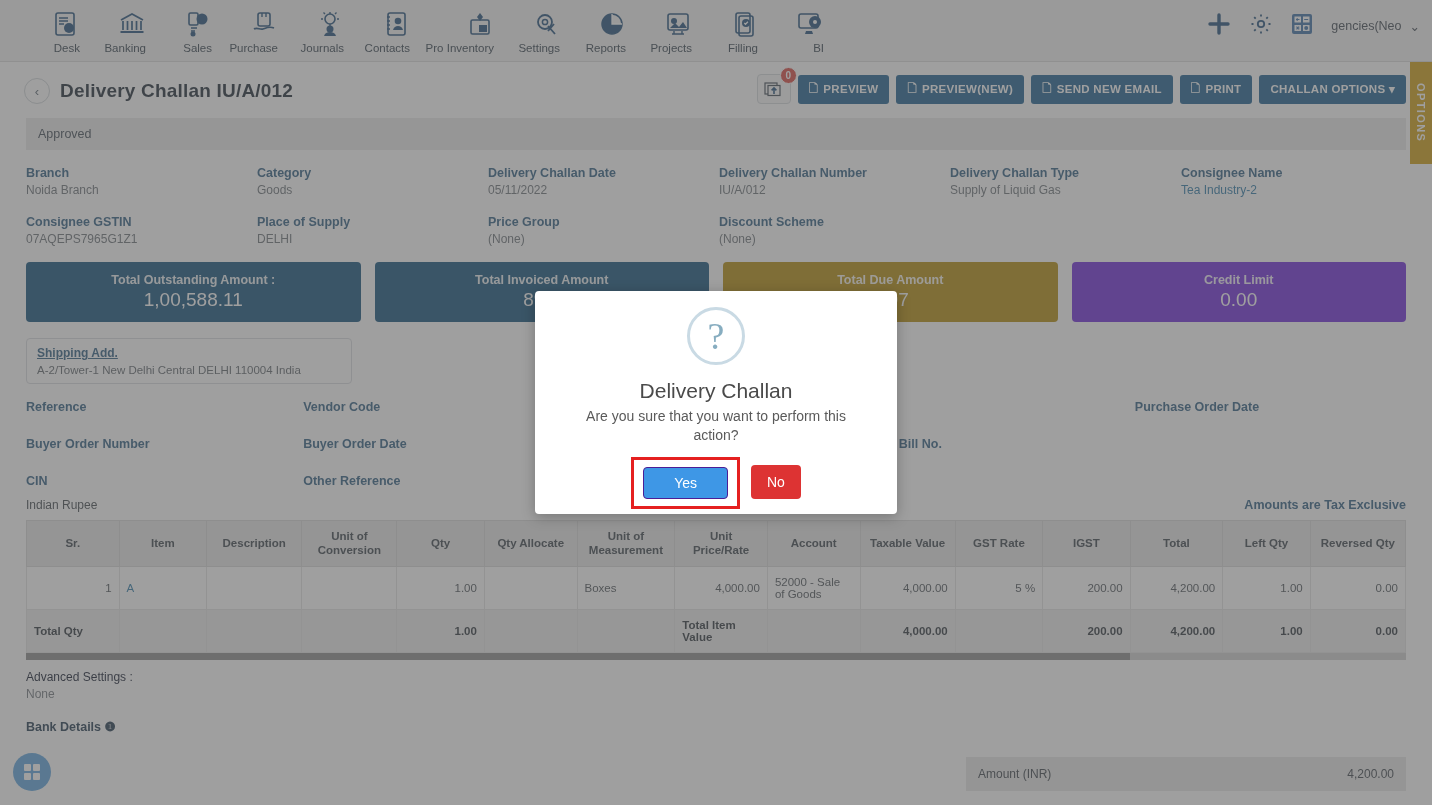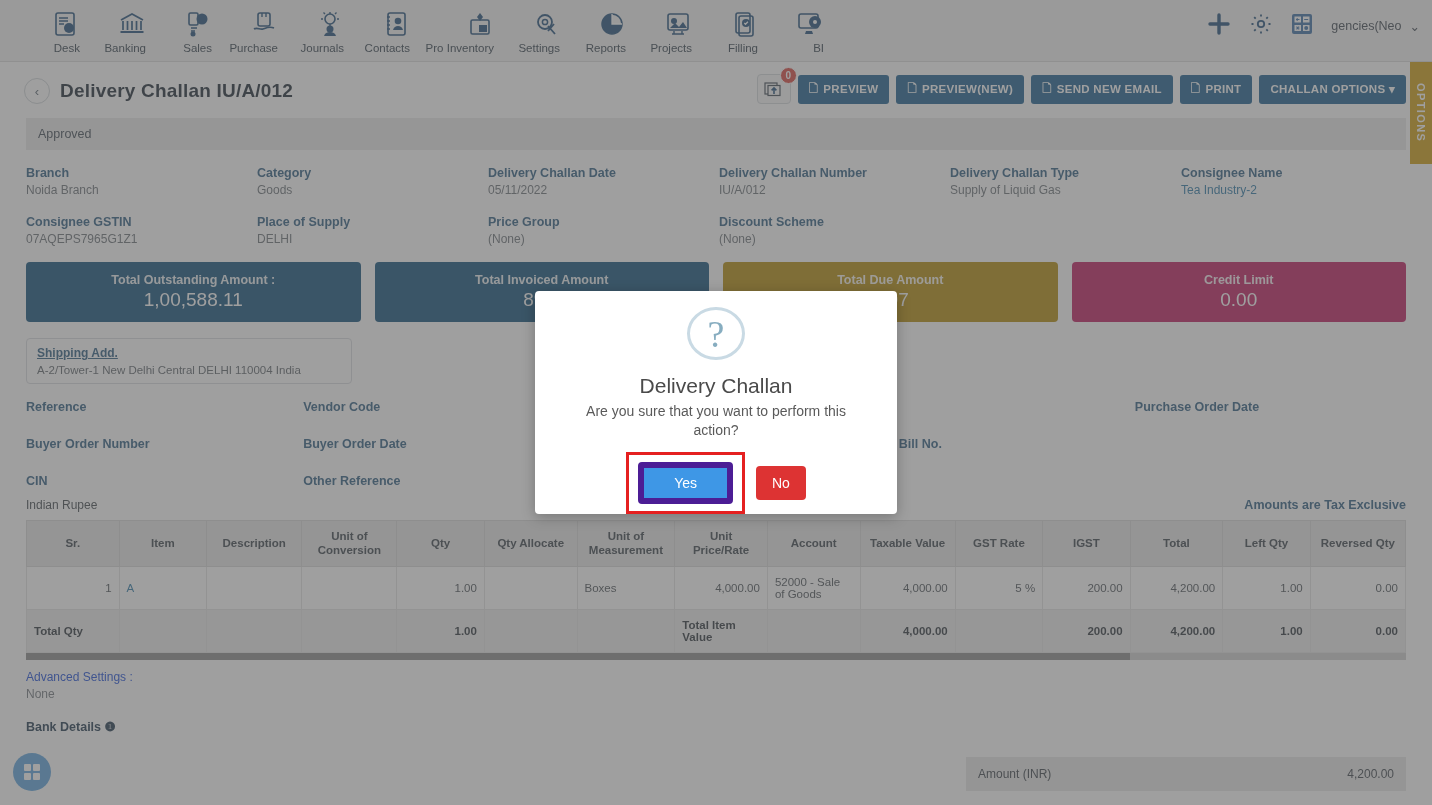--- a/index.html
+++ b/index.html
@@ -156,21 +156,21 @@
   td.num { text-align: right; }
   td.lnk { color: #2e7aa8; }
   tr.totals td { background: #ededed; font-weight: bold; color: #2c343b; border-top: 1px solid #d7d7d7;}
   .hscroll {
     height: 7px; background: #d0d0d0; margin: 0 26px;
   }
   .hscroll .thumb { height: 7px; width: 80%; background: #8b8b8b; }
 
   
   .advset { padding: 10px 26px 0 26px; }
-  .advset .k { font-size: 12px; color: #1d4ed8; }
+  .advset .k { font-size: 12px; color: #0f172a; }
   .advset .v { font-size: 12px; color: #72787e; margin-top: 3px; }
   .bankrow { padding: 18px 26px 0 26px; font-size: 12.5px; color: #2b3views; }
   .bankrow-txt { font-size: 12.5px; color: #20384e; font-weight: 600; }
   .fab {
     position: absolute; left: 13px; bottom: 14px;
     width: 38px; height: 38px; border-radius: 50%;
     background: #5ba3dd; display:flex;align-items:center;justify-content:center;
     cursor: pointer; z-index: 5;
   }
   .amountbox {
@@ -194,21 +194,21 @@
     border: 3px solid #c9dae4; color: #87adc0;
     display:flex; align-items:center; justify-content:center;
     font-size: 38px; font-weight: normal; line-height: 1;
     font-family: "Liberation Serif", serif;
   }
   .mtitle { font-size: 21px; color: #4a4a4a; margin-top: 14px; }
   .mtext { font-size: 14px; color: #5a5a5a; text-align: center; margin-top: 4px; width: 290px; line-height: 1.35;}
   .mbtns { display:flex; align-items:center; gap: 11px; margin-top: 12px; }
   .hlwrap { border: 3px solid #e52020; padding: 7px 9px; }
   .byes {
-    background: #3e97e6; color: #fff; border: 6px solid #4c1d95;
+    background: #3e97e6; color: #fff; border: 1px solid #4c1d95;
     border-radius: 4px; font-size: 14px; padding: 7px 30px; cursor: pointer;
     font-family: "Liberation Sans", sans-serif;
   }
   .bno {
     background: #dd3333; color: #fff; border: none;
     border-radius: 4px; font-size: 14px; padding: 9px 16px; cursor: pointer;
     font-family: "Liberation Sans", sans-serif; margin-bottom: 1px;
   }
 </style>
 </head>
@@ -463,21 +463,21 @@
         <div class="cv">1,00,588.11</div>
       </div>
       <div class="card" style="background:#0f4f7a">
         <div class="ct">Total Invoiced Amount</div>
         <div class="cv">89,8</div>
       </div>
       <div class="card" style="background:#b38b09">
         <div class="ct">Total Due Amount</div>
         <div class="cv">2.07</div>
       </div>
-      <div class="card" style="background:#be185d">
+      <div class="card" style="background:#6d28d9">
         <div class="ct">Credit Limit</div>
         <div class="cv">0.00</div>
       </div>
     </div>
 
     <div class="shipwrap">
       <div class="shipbox">
         <div class="k">Shipping Add.</div>
         <div class="v">A-2/Tower-1 New Delhi Central DELHI 110004 India</div>
       </div>

